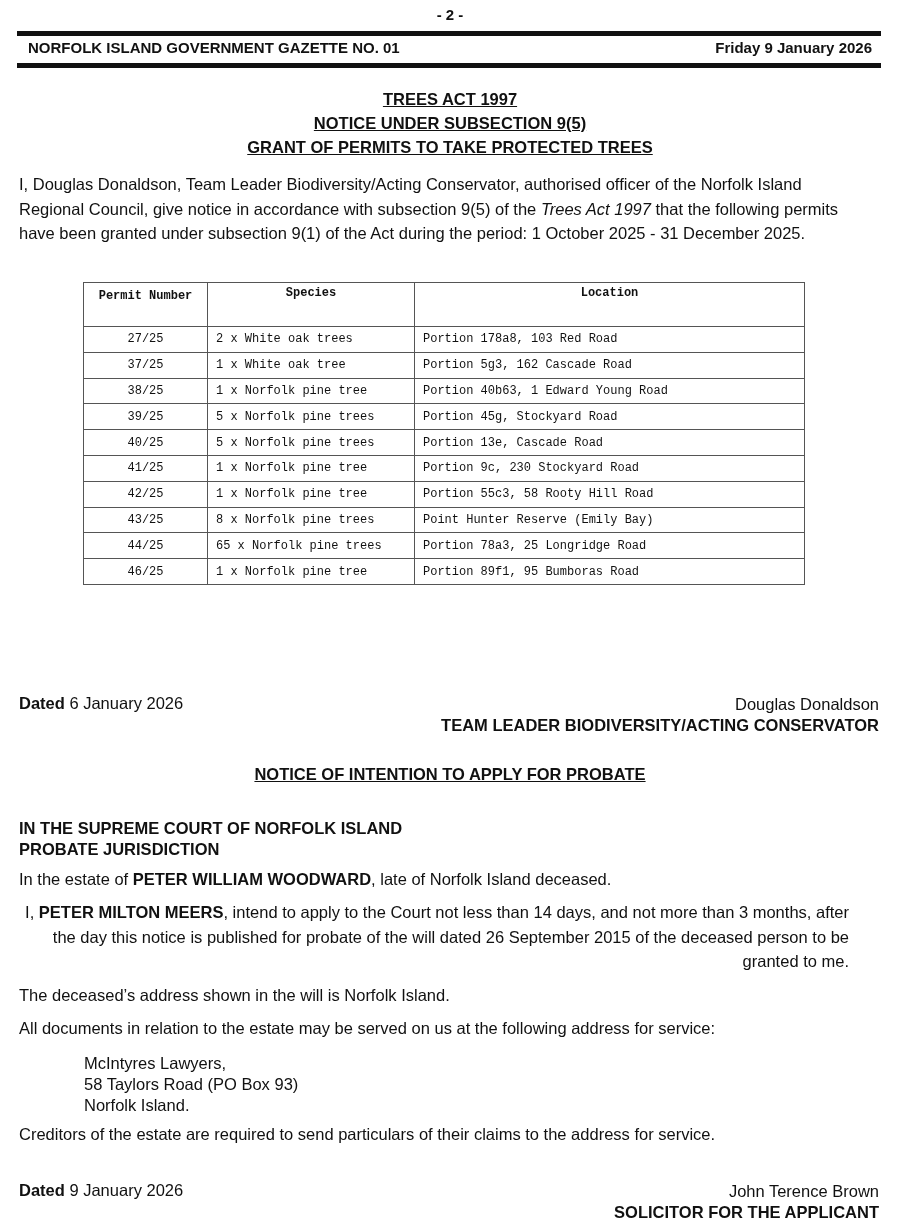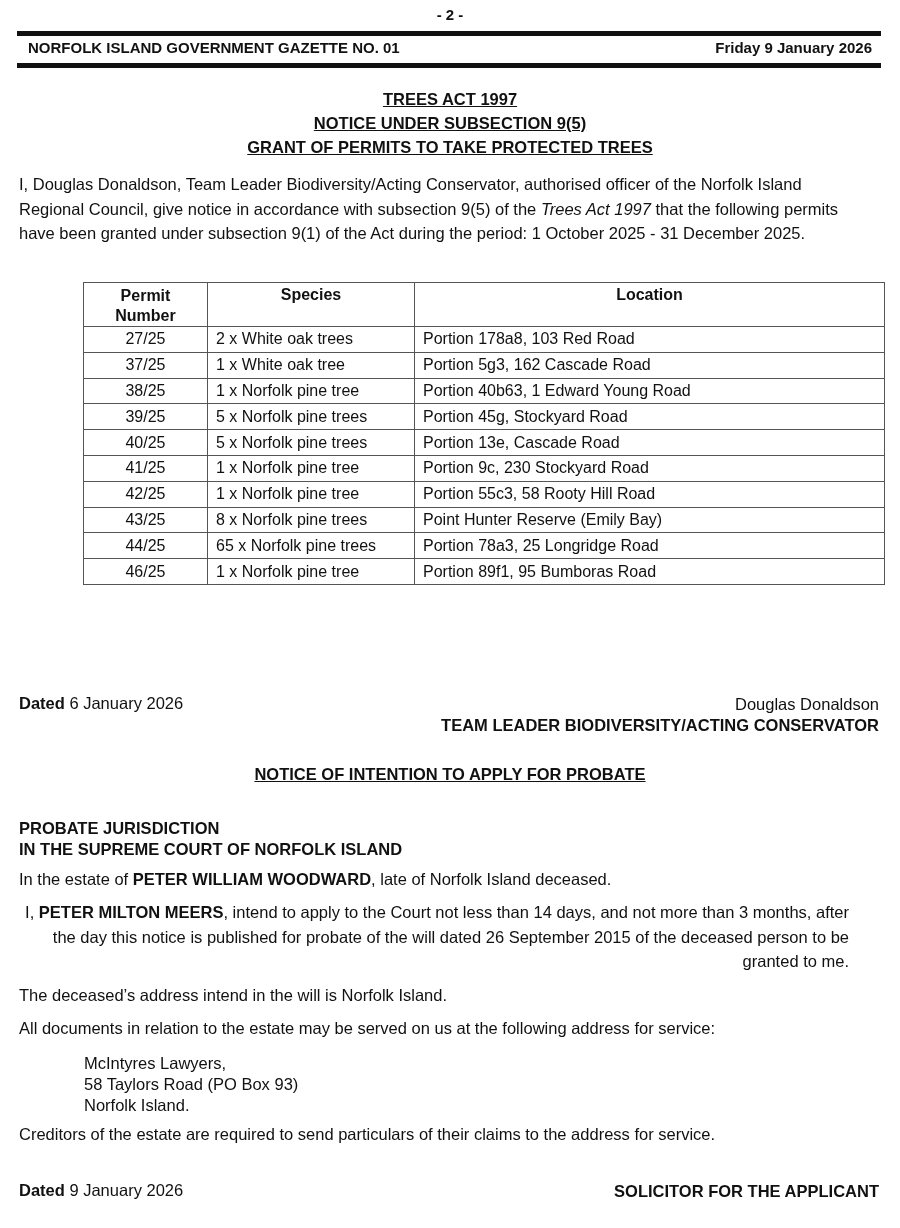--- a/index.html
+++ b/index.html
@@ -23,22 +23,22 @@
   .heading {
     position: absolute; left: 0; width: 900px; text-align: center;
     font-weight: bold; font-size: 16.5px; text-decoration: underline;
   }
   .body-text {
     position: absolute; left: 19px; width: 850px;
     font-size: 16.5px; line-height: 24.5px;
   }
   .body-text i { font-style: italic; }
   table.permits {
-    position: absolute; top: 282px; left: 83px; width: 802px;
-    border-collapse: collapse; font-family: Liberation Sans, sans-serif; font-size: 16px;
+    position: absolute; top: 282px; left: 83px; width: 722px;
+    border-collapse: collapse; font-family: Liberation Mono, monospace; font-size: 12px;
   }
   table.permits th, table.permits td {
     border: 1px solid #555; padding: 0 8px; height: 24.8px;
   }
   table.permits th { font-weight: bold; vertical-align: top; height: 40px; padding-top: 3px; }
   table.permits th.c1 { width: 107px; text-align: center; line-height: 20px; }
   table.permits th.c2 { width: 190px; text-align: center; }
   table.permits th.c3 { text-align: center; }
   table.permits td.c1 { text-align: center; }
   .sig-left { position: absolute; left: 19px; font-size: 16.5px; }
@@ -135,41 +135,42 @@
   <b>Dated</b><span> 6 January 2026</span>
 </div>
 <div class="sig-right" style="top:694px;">
   <div>Douglas Donaldson</div>
   <div class="title">TEAM LEADER BIODIVERSITY/ACTING CONSERVATOR</div>
 </div>
 
 <div class="heading" style="top:765px;">NOTICE OF INTENTION TO APPLY FOR PROBATE</div>
 
 <div class="court-head">
+  <div>IN THE SUPREME COURT OF NORFOLK ISLAND</div>
   <div>PROBATE JURISDICTION</div>
-  <div>IN THE SUPREME COURT OF NORFOLK ISLAND</div>
 </div>
 
 <div class="body-text" style="top:867px;">
   <span>In the estate of </span><b>PETER WILLIAM WOODWARD</b><span>, late of Norfolk Island deceased.</span>
 </div>
 
 <div class="body-text" style="top:900px; width:830px;text-align:right;">
   <span>I, </span><b>PETER MILTON MEERS</b><span>, intend to apply to the Court not less than 14 days, and not more than 3 months, after the day this notice is published for probate of the will dated 26 September 2015 of the deceased person to be granted to me.</span>
 </div>
 
-<div class="body-text" style="top:983px;">The deceased’s address intend in the will is Norfolk Island.</div>
+<div class="body-text" style="top:983px;">The deceased’s address shown in the will is Norfolk Island.</div>
 <div class="body-text" style="top:1016px;">All documents in relation to the estate may be served on us at the following address for service:</div>
 
 <div class="address">
   <div>McIntyres Lawyers,</div>
   <div>58 Taylors Road (PO Box 93)</div>
   <div>Norfolk Island.</div>
 </div>
 
 <div class="body-text" style="top:1122px;">Creditors of the estate are required to send particulars of their claims to the address for service.</div>
 
 <div class="sig-left" style="top:1181px;">
   <b>Dated</b><span> 9 January 2026</span>
 </div>
 <div class="sig-right" style="top:1181px;">
+  <div>John Terence Brown</div>
   <div class="title">SOLICITOR FOR THE APPLICANT</div>
 </div>
 
 </body></html>

